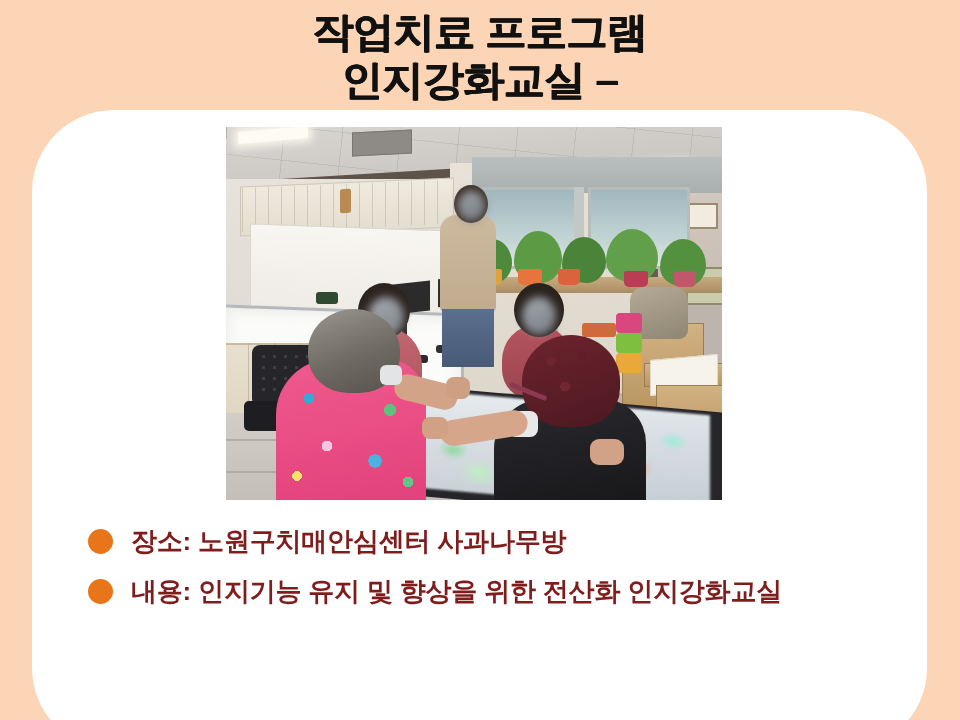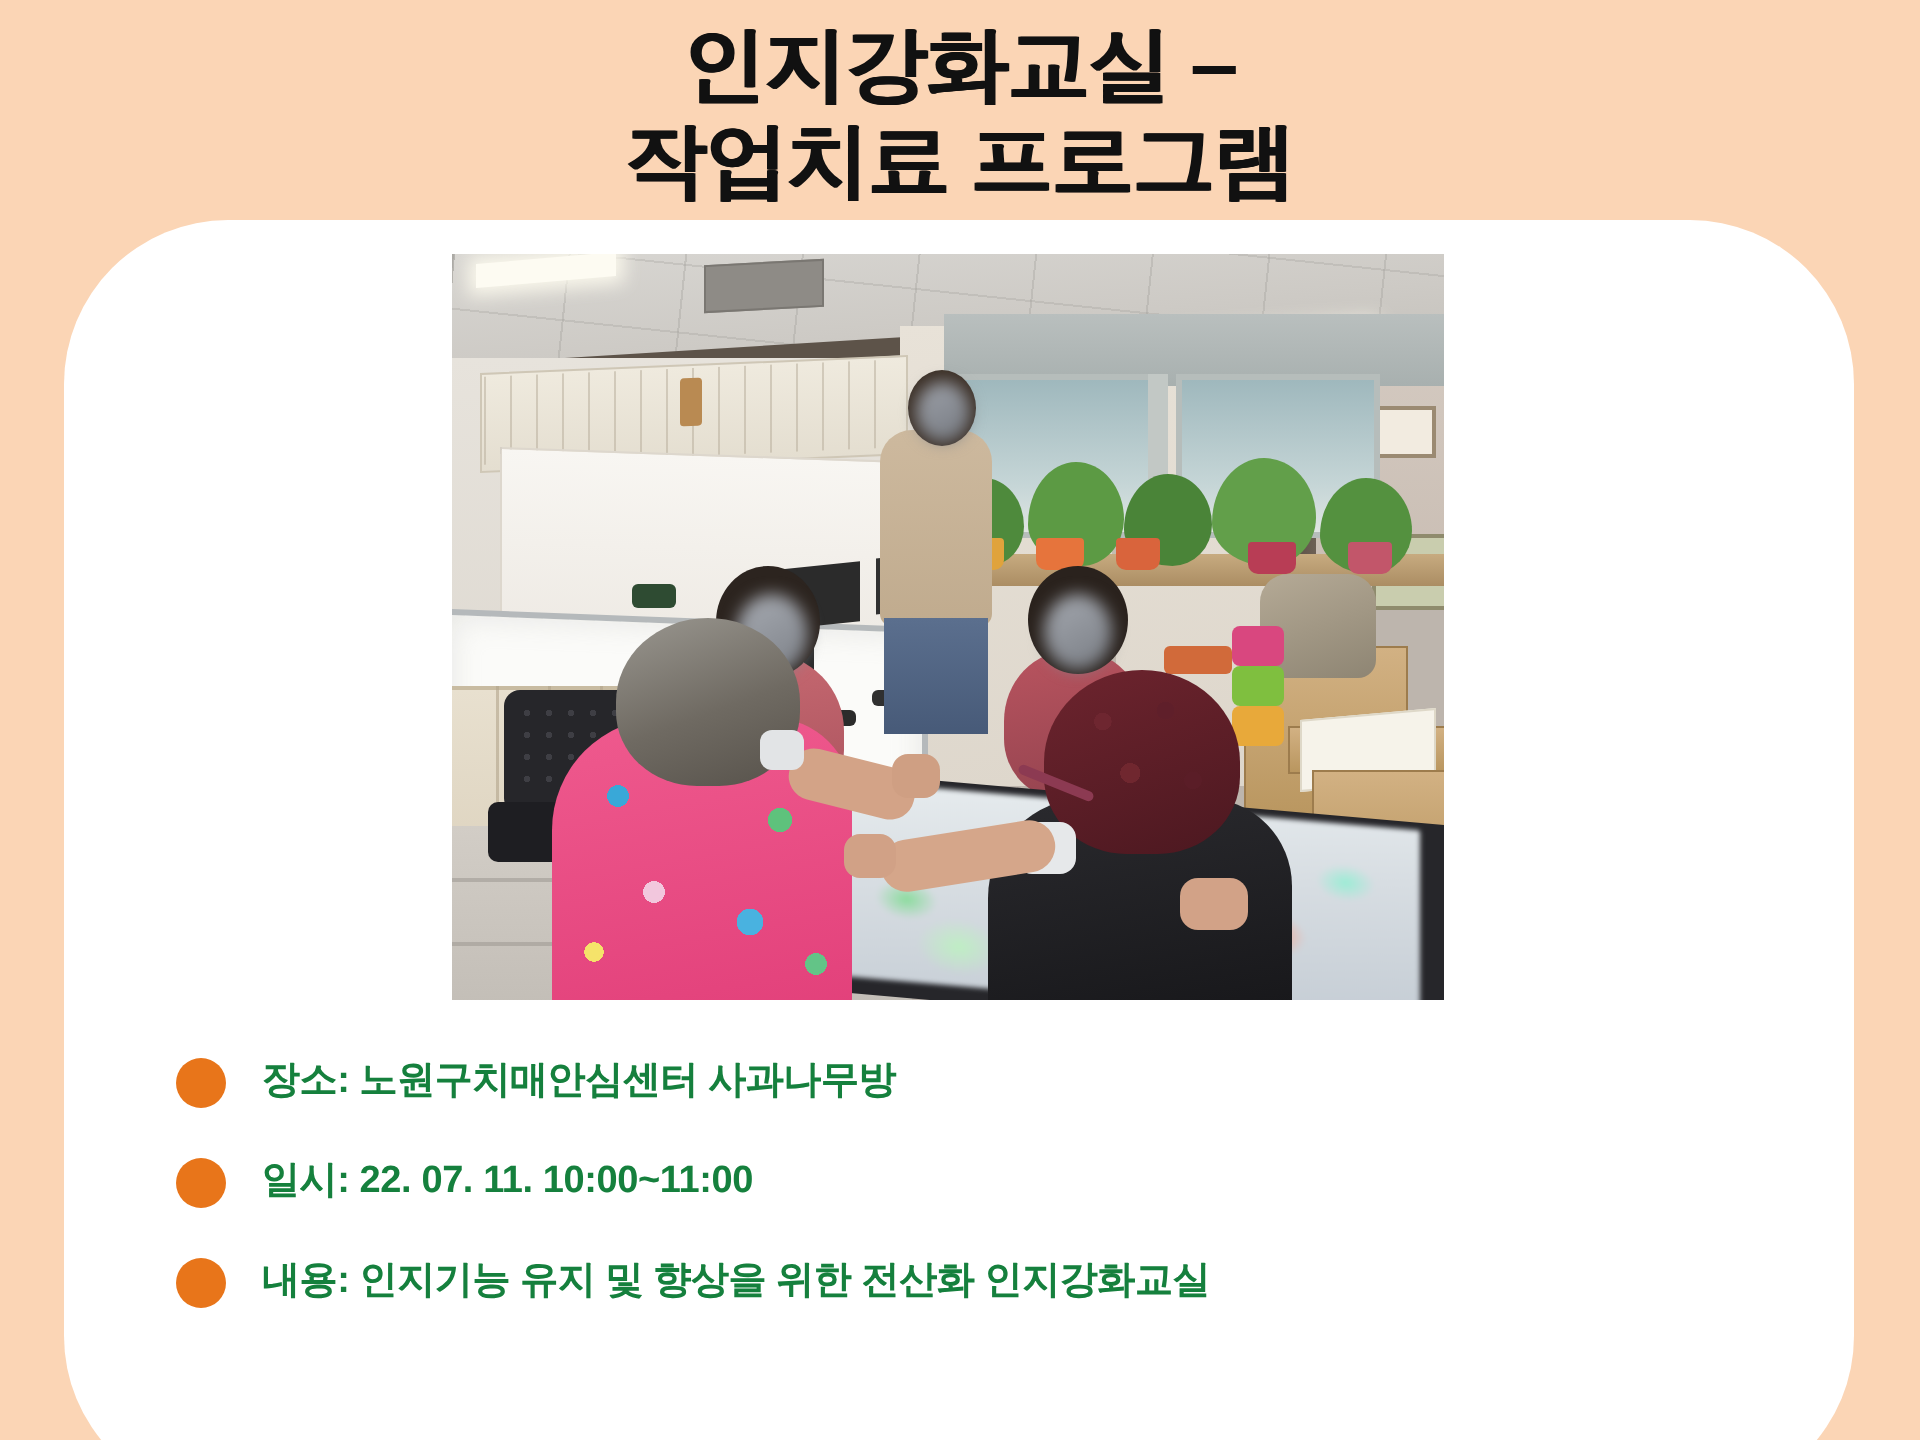--- a/index.html
+++ b/index.html
@@ -308,36 +308,36 @@
   }
   .dot {
     width: 25px;
     height: 25px;
     border-radius: 50%;
     background: #e8751a;
     flex: 0 0 auto;
   }
   .bullet-text {
     margin-left: 18px;
-    color: #15803d;
+    color: #7f1d1d;
     font-weight: bold;
-    font-size: 19px;
+    font-size: 26px;
     line-height: 26px;
     white-space: nowrap;
     letter-spacing: -0.2px;
   }
 </style>
 </head>
 <body>
 
 <div id="poster">
 
   <div id="title-block">
+    <span class="title-line">작업치료 프로그램</span>
     <span class="title-line">인지강화교실 –</span>
-    <span class="title-line">작업치료 프로그램</span>
   </div>
 
   <div id="card"></div>
 
   <div id="photo-frame">
 
     <div class="ph ceiling"></div>
     <div class="ph ceiling-grid"></div>
     <div class="ph ceiling-vent"></div>
     <div class="ph light1"></div>
@@ -456,24 +456,20 @@
     <div class="ph" style="left:282px;top:262px;width:40px;height:5px;background:#8c3a52;border-radius:3px;transform:rotate(22deg);"></div>
   </div>
 
   <div id="bullets">
 
     <div class="bullet-row">
       <span class="dot"></span>
       <span class="bullet-text">장소: 노원구치매안심센터 사과나무방</span>
     </div>
 
-    <div class="bullet-row">
-      <span class="dot"></span>
-      <span class="bullet-text">일시: 22. 07. 11. 10:00~11:00</span>
-    </div>
 
     <div class="bullet-row">
       <span class="dot"></span>
       <span class="bullet-text">내용: 인지기능 유지 및 향상을 위한 전산화 인지강화교실</span>
     </div>
 
   </div>
 
 </div>
 

